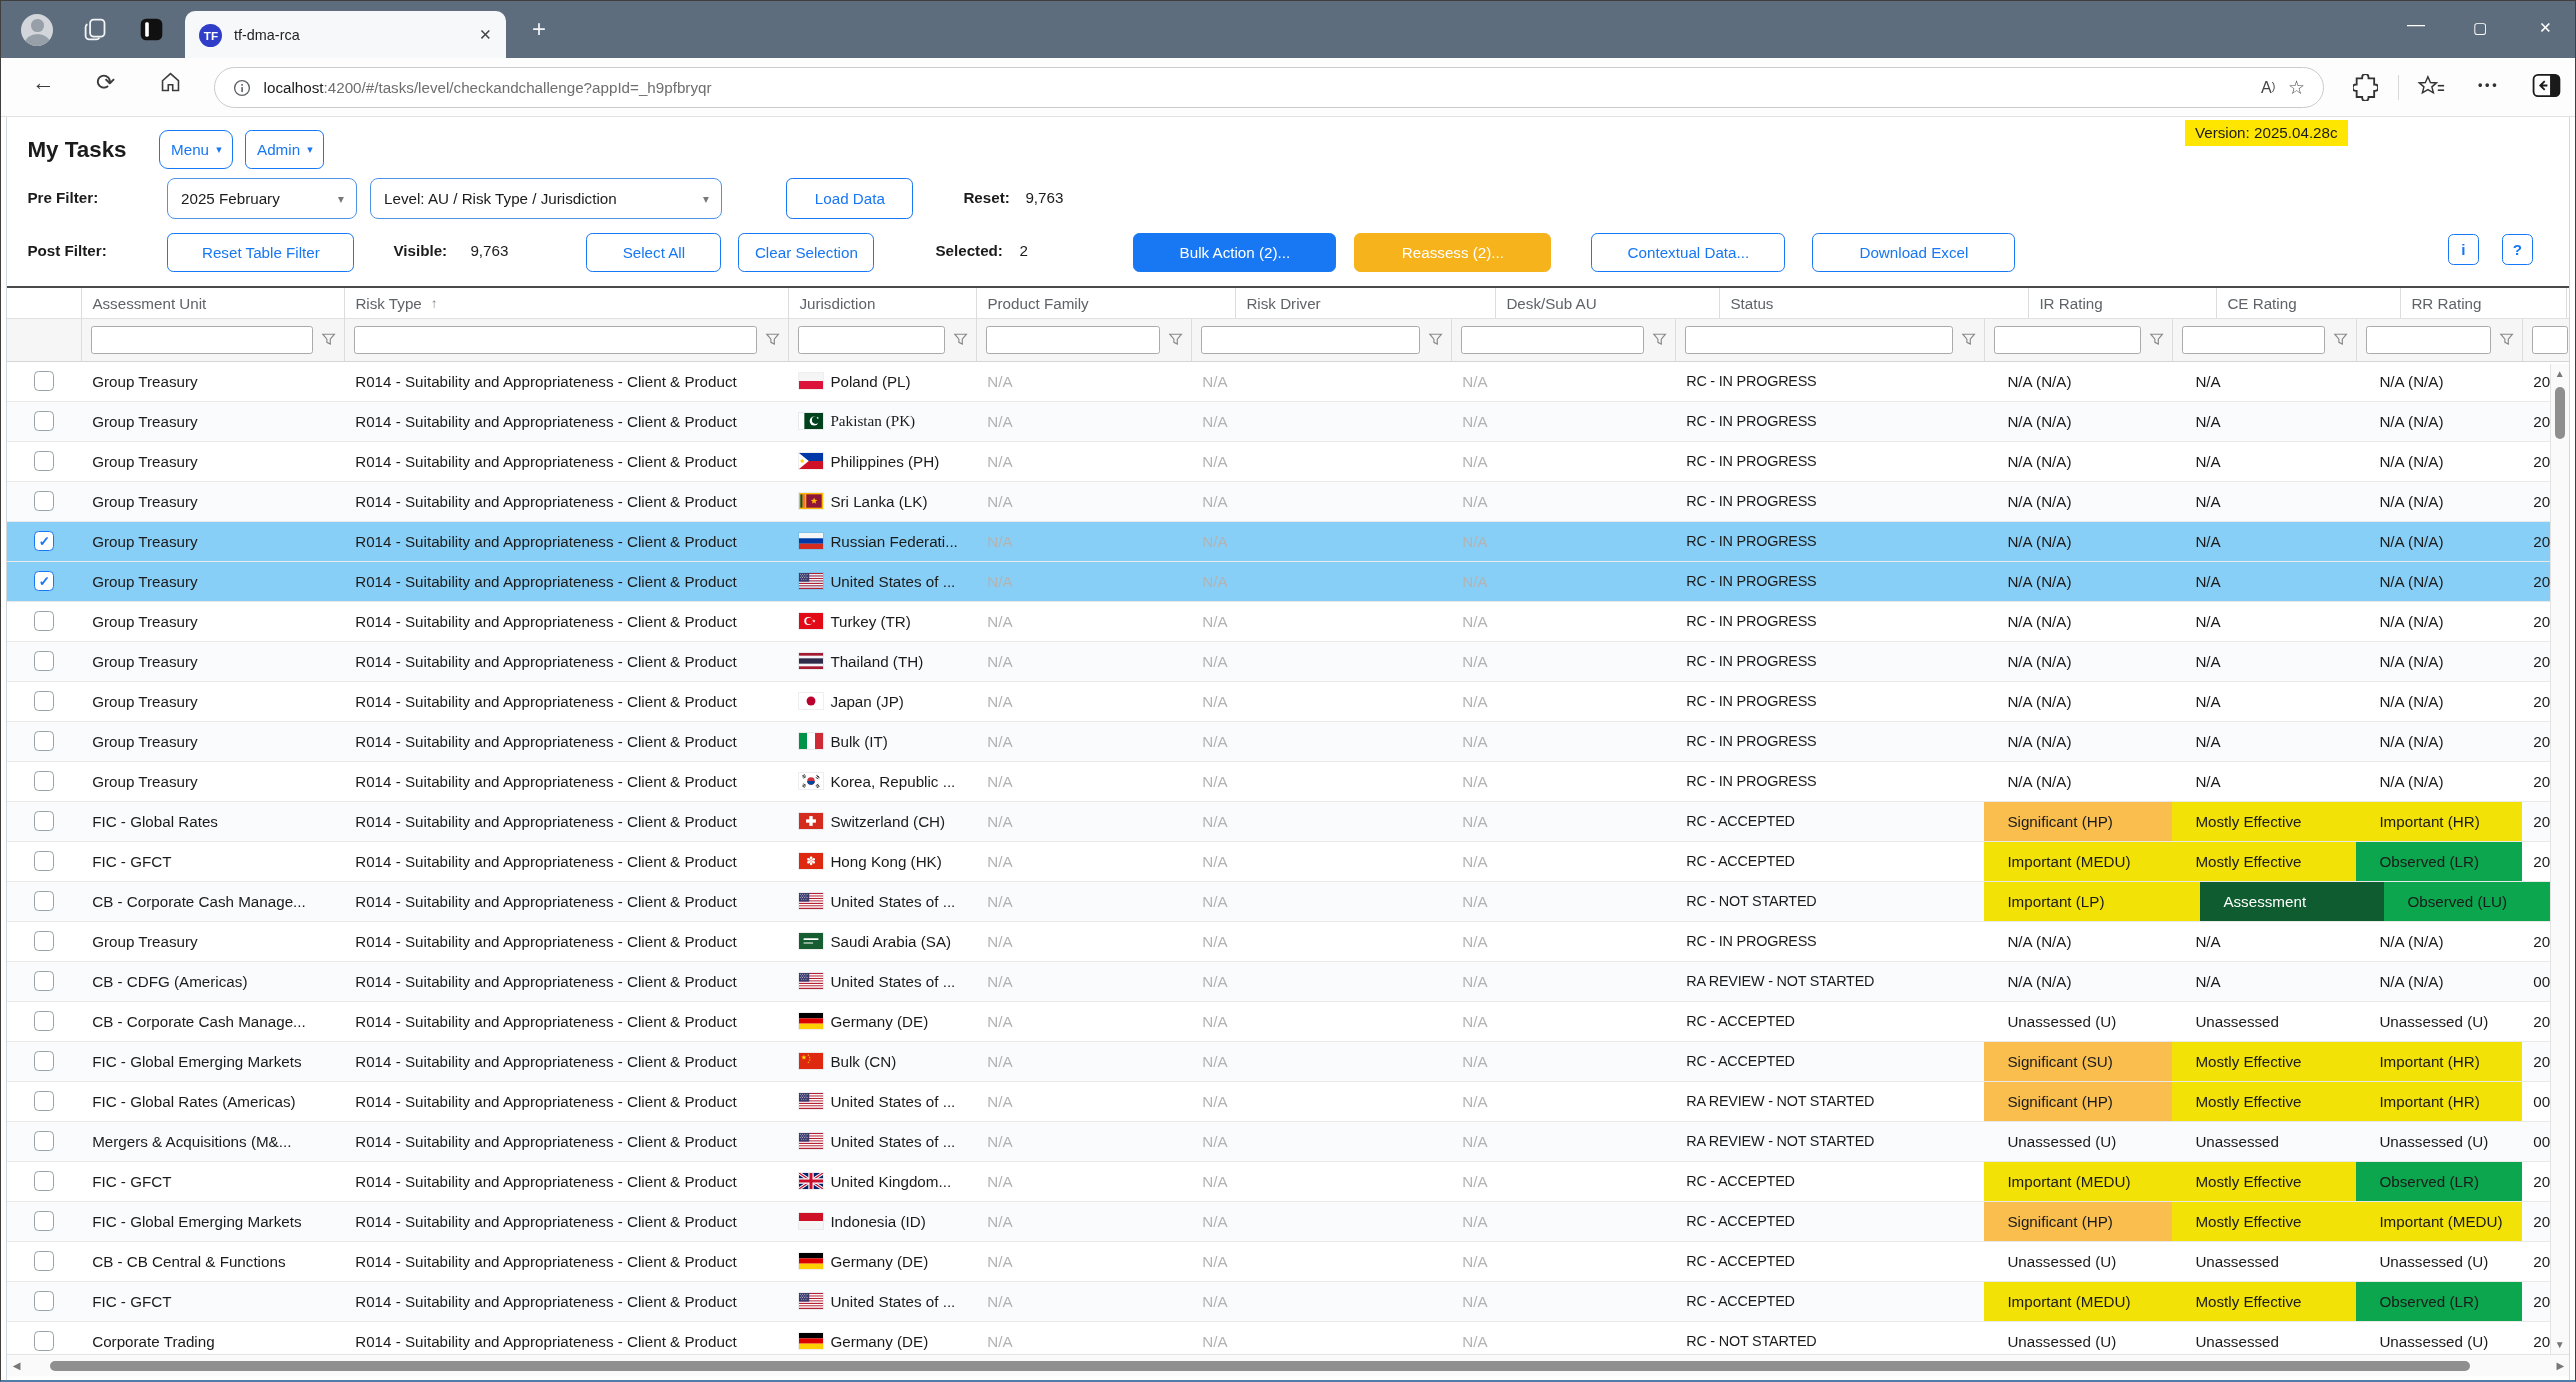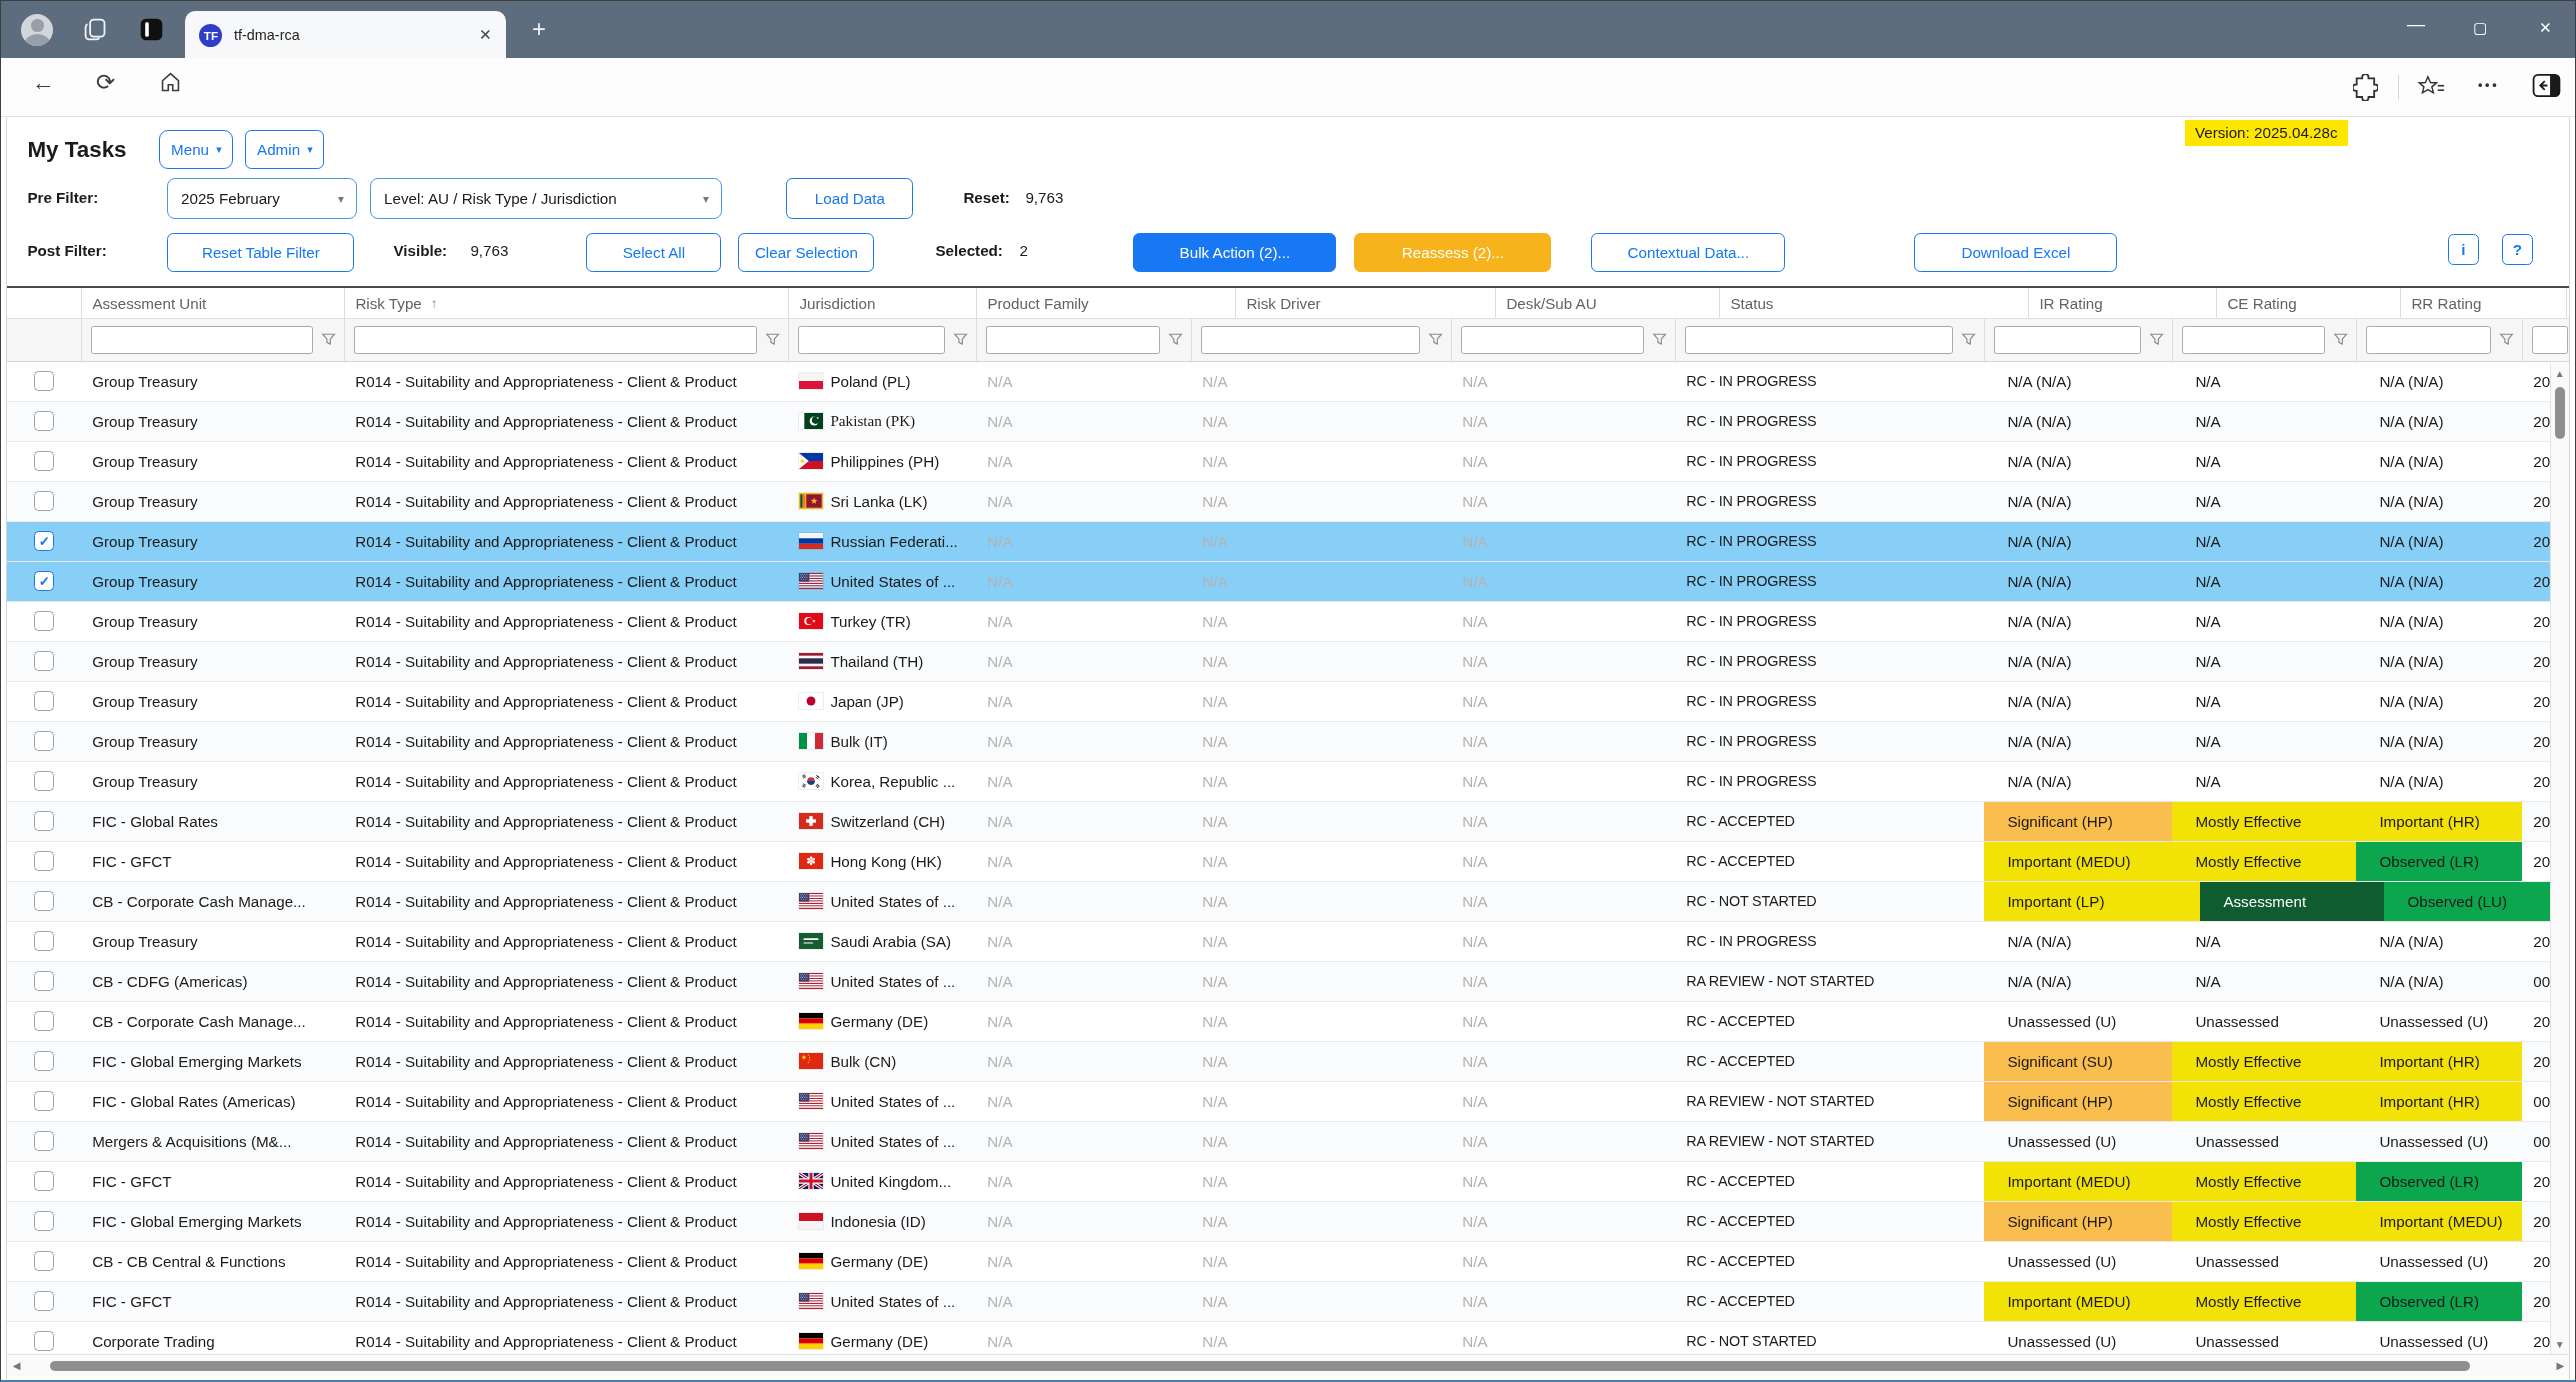--- a/index.html
+++ b/index.html
@@ -55,21 +55,21 @@
   .dd2{left:363px;width:352px;}
   .load-btn{position:absolute;left:779px;top:5.4px;width:127px;height:41px;}
   .stat-label{position:absolute;top:16px;font-size:15.2px;font-weight:bold;}
   .stat-val{position:absolute;top:16px;font-size:15.2px;}
   .pf-reset{position:absolute;left:160px;top:3.6px;width:187px;height:39px;}
   .pf-selall{position:absolute;left:579px;top:3.6px;width:135px;height:39px;}
   .pf-clear{position:absolute;left:731px;top:3.6px;width:136px;height:39px;}
   .pf-bulk{position:absolute;left:1126px;top:3.6px;width:203px;height:39px;background:#1877F2;color:#fff;border-color:#1877F2;}
   .pf-reassess{position:absolute;left:1347px;top:3.6px;width:197px;height:39px;background:#F6B31B;color:#fff;border-color:#F6B31B;}
   .pf-ctx{position:absolute;left:1584px;top:3.6px;width:194px;height:39px;}
-  .pf-dl{position:absolute;left:1907px;top:3.6px;width:203px;height:39px;}
+  .pf-dl{position:absolute;left:1805px;top:3.6px;width:203px;height:39px;}
   .sq-btn{position:absolute;top:5.4px;width:30.5px;height:30.5px;border-radius:5.4px;font-weight:bold;font-size:15.2px;}
   .pf-info{right:90px;}
   .pf-help{right:36px;}
   
   .grid{position:relative;margin-top:5.4px;border-top:2.7px solid #4A4A4A;height:1090px;overflow:hidden;}
   .ghead{display:flex;height:30.5px;align-items:center;background:#fff;border-bottom:0.9px solid #E0E0E0;
     color:#5F6368;font-size:15.2px;}
   .hc{height:100%;display:flex;align-items:center;padding-left:10px;white-space:nowrap;overflow:hidden;flex:none;border-left:0.9px solid #DCDCDC;}
   .hc:first-child{border-left:none;}
   .hc .sort{margin-left:9px;color:#8A8A8A;font-size:13.5px;}
@@ -141,20 +141,32 @@
   </div>
 
   <div class="toolbar">
     <div class="tb-ic" style="left:30.5px;top:10.8px;font-size:23px">←</div>
     <div class="tb-ic" style="left:95px;top:10.8px;font-size:23px">⟳</div>
     <div class="tb-ic" style="left:158px;top:12.6px">
       <svg width="23" height="23" viewBox="0 0 26 26">
           <path d="M4 11 L13 3 L22 11 V22 H15.5 V15.5 H10.5 V22 H4 Z" fill="none" stroke="#3C3C3C" stroke-width="1.8"></path>
         </svg>
     </div>
+    <div class="urlbar">
+      <span>
+        <svg width="18" height="18" viewBox="0 0 20 20">
+            <circle cx="10" cy="10" r="8.2" fill="none" stroke="#5F6368" stroke-width="1.5"></circle>
+            <rect x="9.2" y="9" width="1.8" height="5.5" fill="#5F6368"></rect>
+            <rect x="9.2" y="5.6" width="1.8" height="1.9" fill="#5F6368"></rect>
+          </svg>
+      </span>
+      <span class="url-text"><b>localhost</b><span>:4200/#/tasks/level/checkandchallenge?appId=_h9pfbryqr</span></span>
+      <span class="read-aloud"><span>A</span><i>)</i></span>
+      <span class="star-g">☆</span>
+    </div>
     <div class="tb-ic" style="left:2352px;top:16px">
       <svg width="25" height="27" viewBox="0 0 15 16">
           <path d="M5.5 1.9 a1.9 1.9 0 0 1 3.8 0 l0 .6 3.4 0 0 3.7 .5 0 a1.9 1.9 0 0 1 0 3.8 l-.5 0 0 3.7 -3.4 0 0 .5 a1.9 1.9 0 0 1 -3.8 0 l0 -.5 -3.3 0 0 -3.7 -.5 0 a1.9 1.9 0 0 1 0 -3.8 l.5 0 0 -3.7 3.3 0 z" fill="none" stroke="#333" stroke-width="1.1"></path>
         </svg>
     </div>
     <div class="tb-divider"></div>
     <div class="tb-ic" style="left:2416px;top:16px">
       <svg width="29" height="27" viewBox="0 0 32 30">
           <path d="M12 3 14.8 9.4l6.8.5-5.2 4.4 1.7 6.6L12 17.3 5.9 20.9l1.7-6.6L2.4 9.9l6.8-.5z" fill="none" stroke="#333" stroke-width="1.6"></path>
           <line x1="23" y1="13" x2="30" y2="13" stroke="#333" stroke-width="1.8"></line>

